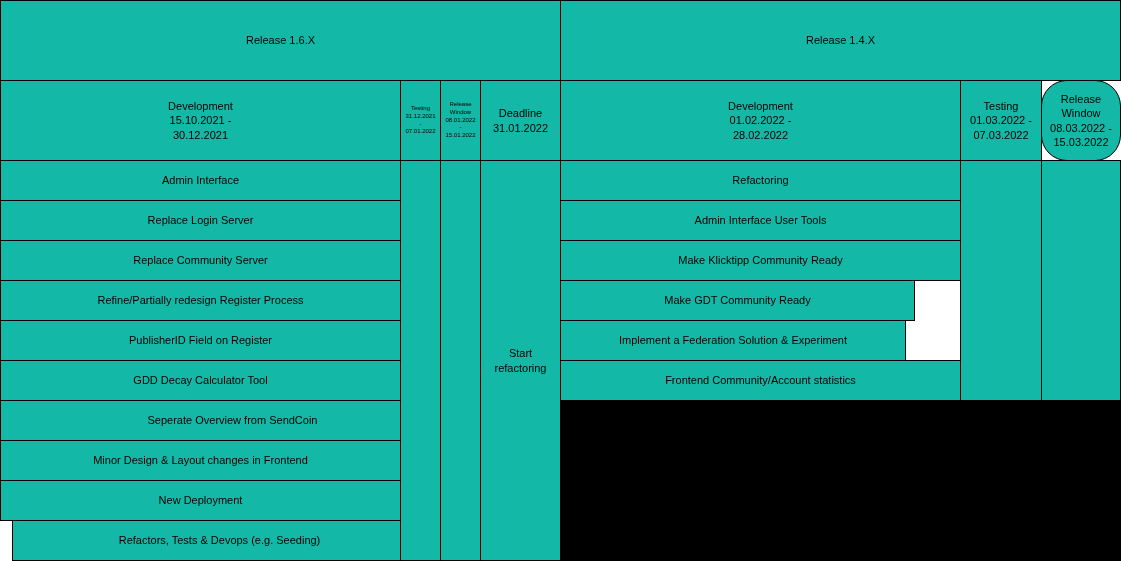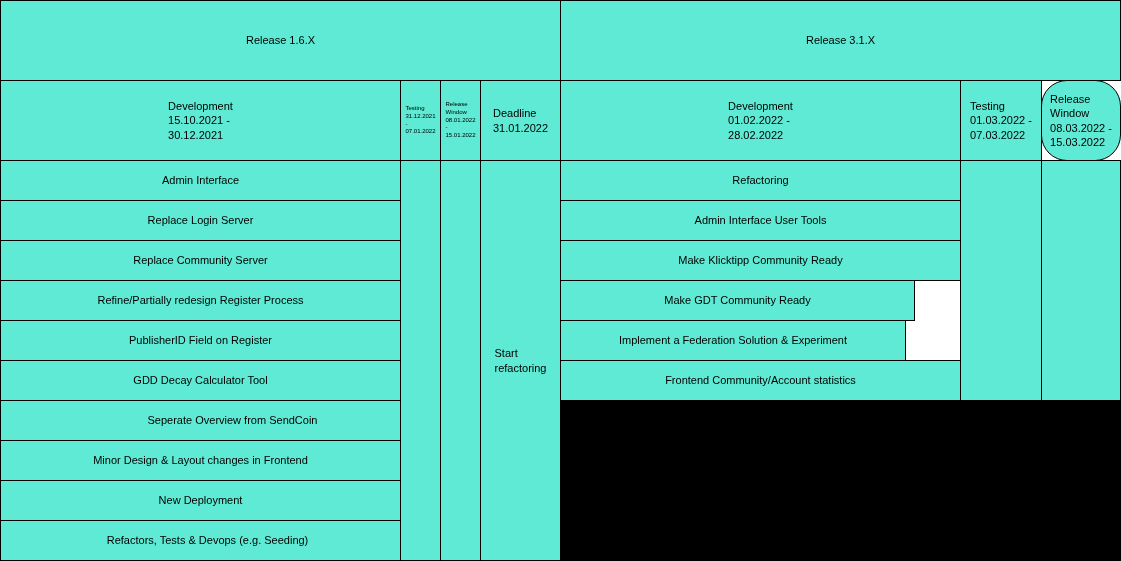--- a/index.html
+++ b/index.html
@@ -9,24 +9,25 @@
     height: 561px;
     background: #ffffff;
     font-family: "Liberation Sans", sans-serif;
     color: #000000;
     overflow: hidden;
   }
   .cell {
     position: absolute;
     box-sizing: border-box;
     border: 1px solid #000000;
-    background: #5eead4;
+    background: #14b8a6;
     display: flex;
     align-items: center;
     justify-content: center;
+    text-align: center;
     white-space: pre-line;
     font-size: 11px;
     line-height: 1.3;
   }
   .tiny { font-size: 6px; line-height: 1.3; }
   .black-block {
     position: absolute;
     box-sizing: border-box;
     background: #000000;
   }
@@ -56,30 +57,30 @@
 
     <div class="cell" style="left:0px; top:160px; width:401px; height:41px;">Admin Interface</div>
     <div class="cell" style="left:0px; top:200px; width:401px; height:41px;">Replace Login Server</div>
     <div class="cell" style="left:0px; top:240px; width:401px; height:41px;">Replace Community Server</div>
     <div class="cell" style="left:0px; top:280px; width:401px; height:41px;">Refine/Partially redesign Register Process</div>
     <div class="cell" style="left:0px; top:320px; width:401px; height:41px;">PublisherID Field on Register</div>
     <div class="cell" style="left:0px; top:360px; width:401px; height:41px;">GDD Decay Calculator Tool</div>
     <div class="cell" style="left:0px; top:400px; width:465px; height:41px;">Seperate Overview from SendCoin</div>
     <div class="cell" style="left:0px; top:440px; width:401px; height:41px;">Minor Design &amp; Layout changes in Frontend</div>
     <div class="cell" style="left:0px; top:480px; width:401px; height:41px;">New Deployment</div>
-    <div class="cell" style="left:0px; top:520px; width:401px; height:41px;padding-left:14px;">Refactors, Tests &amp; Devops (e.g. Seeding)</div>
+    <div class="cell" style="left:12px; top:520px; width:401px; height:41px;padding-left:14px;">Refactors, Tests &amp; Devops (e.g. Seeding)</div>
 
     <div class="cell" style="left:400px; top:160px; width:41px; height:401px;"></div>
     <div class="cell" style="left:440px; top:160px; width:41px; height:401px;"></div>
     <div class="cell" style="left:480px; top:160px; width:81px; height:401px;">Start
 refactoring</div>
   </div>
 
   <div>
-    <div class="cell" style="left:560px; top:0px; width:561px; height:81px;">Release 3.1.X</div>
+    <div class="cell" style="left:560px; top:0px; width:561px; height:81px;">Release 1.4.X</div>
 
     <div class="cell" style="left:560px; top:80px; width:401px; height:81px;">Development
 01.02.2022 -
 28.02.2022</div>
     <div class="cell" style="left:960px; top:80px; width:82px; height:81px;">Testing
 01.03.2022 -
 07.03.2022</div>
     <div class="cell" style="left:1041px; top:80px; width:80px; height:81px;border-radius:26px;">Release
 Window
 08.03.2022 -

